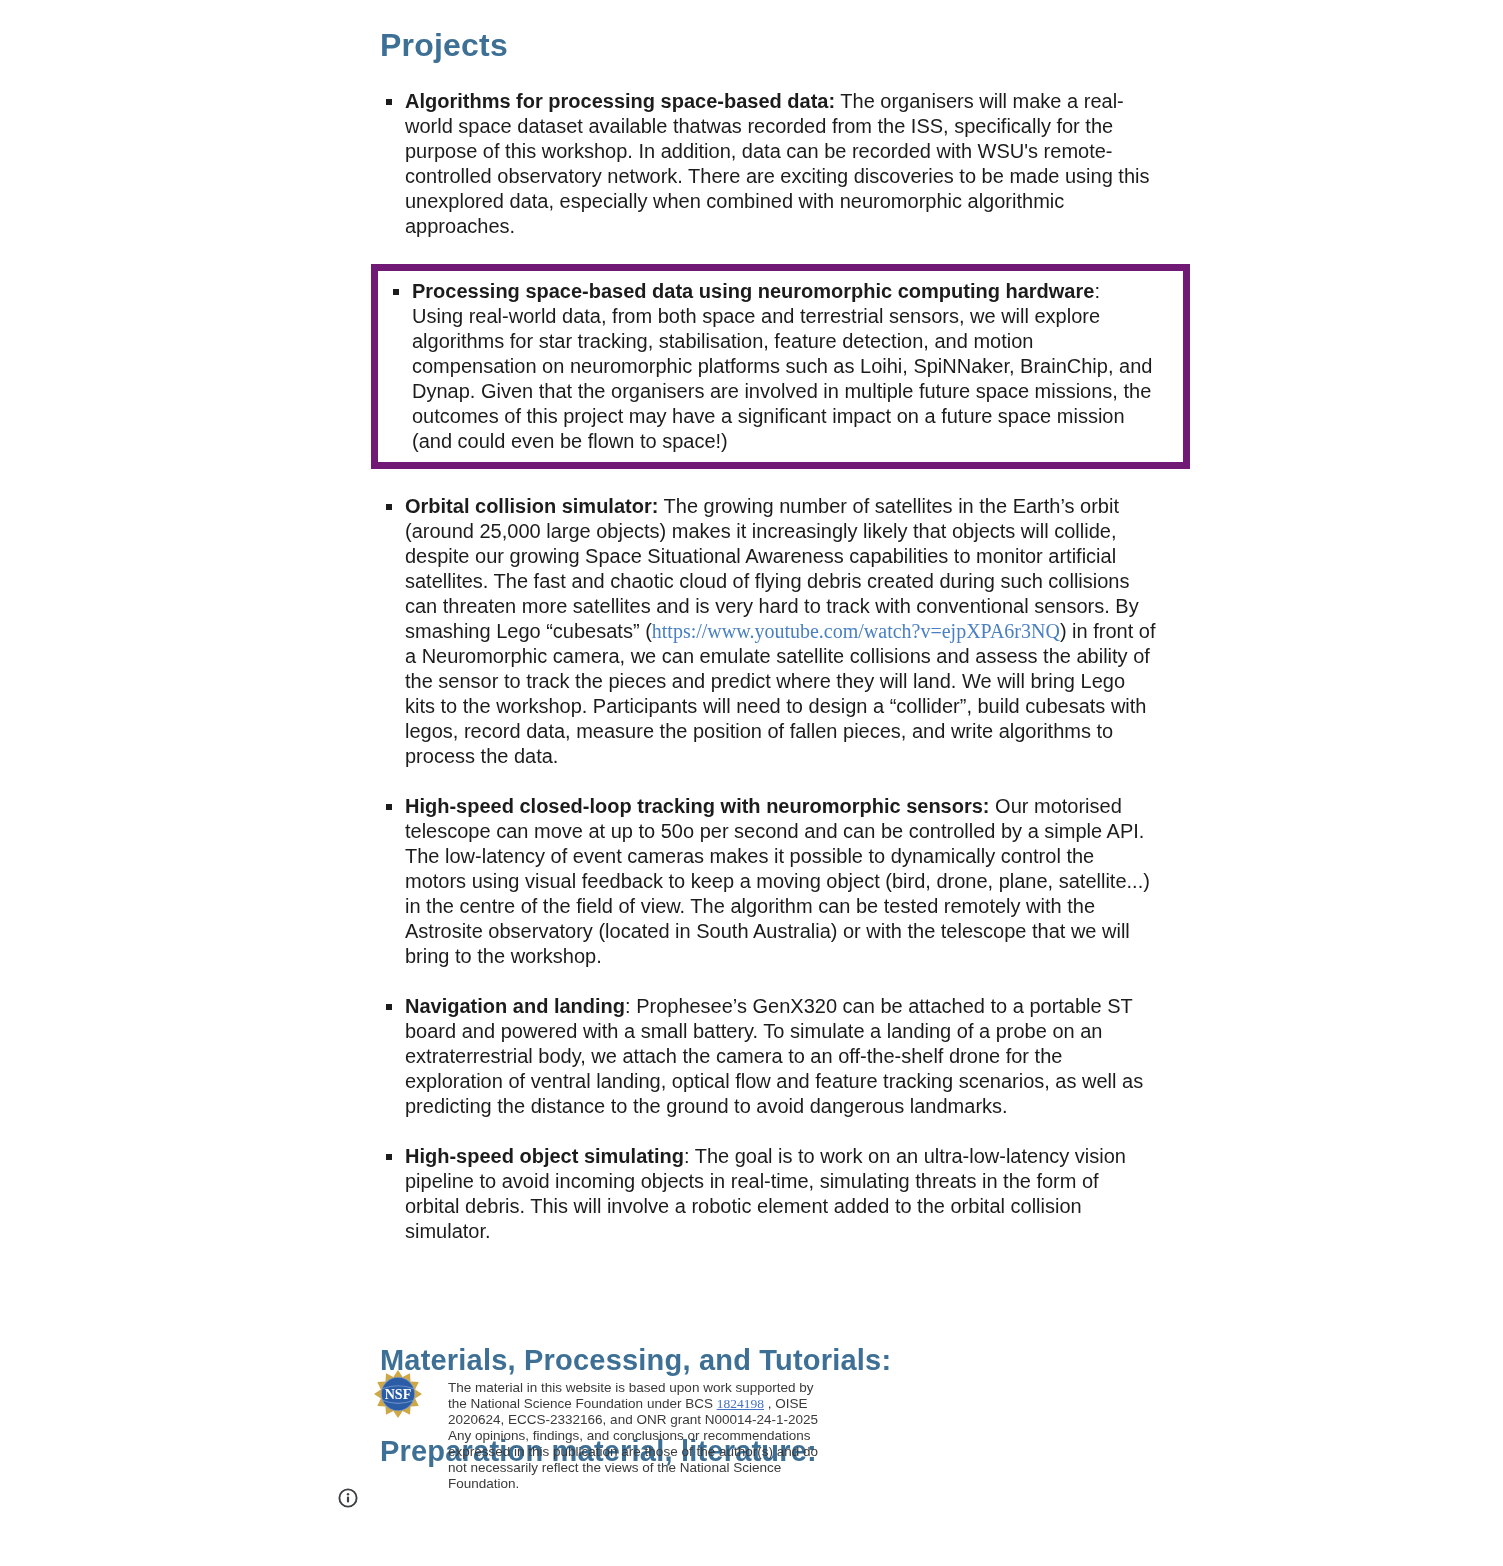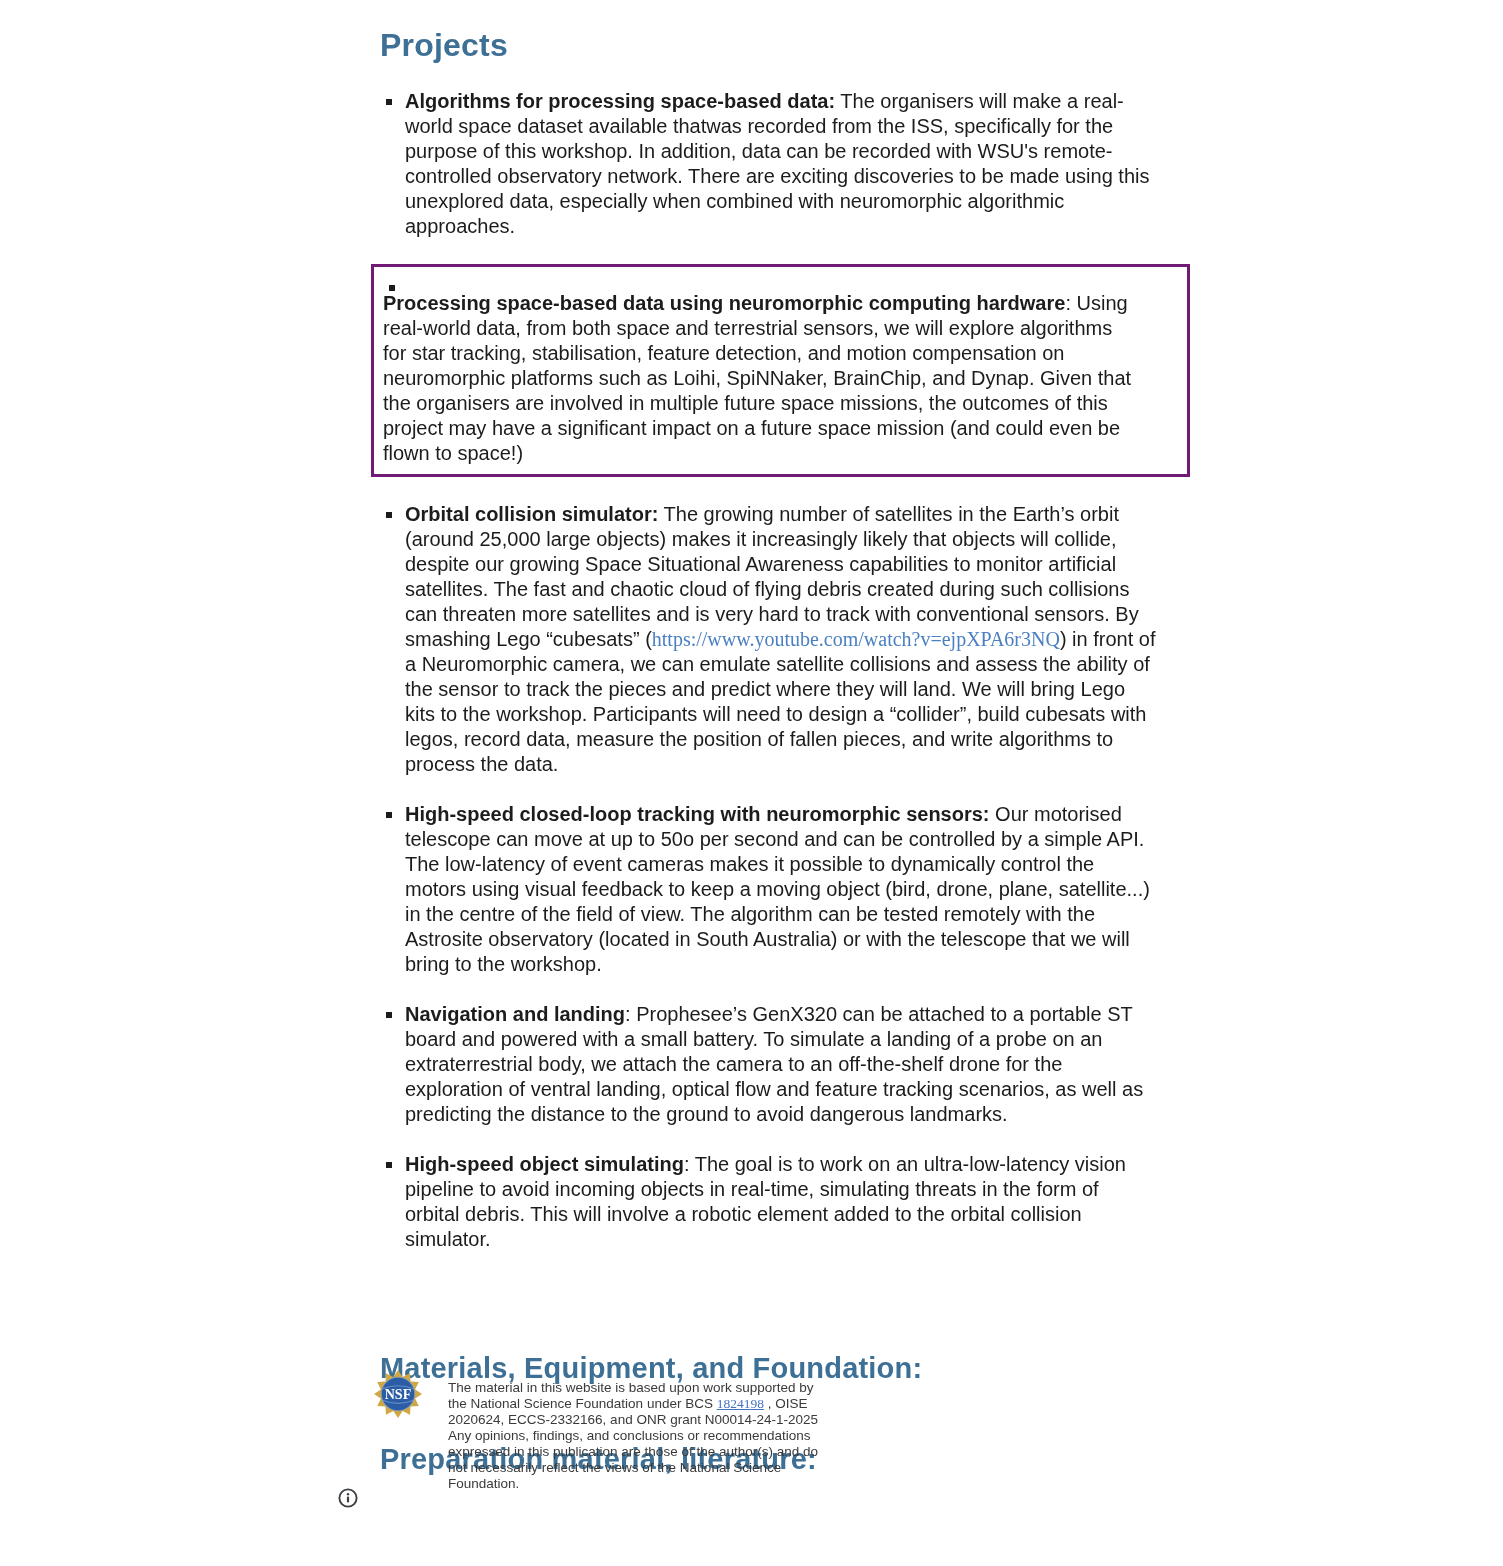--- a/index.html
+++ b/index.html
@@ -50,25 +50,24 @@
   .marker {
     flex: none;
     width: 6px;
     height: 6px;
     background: #1c1c1c;
     margin: 10px 13px 0 6px;
   }
   li.project .li-text { max-width: 752px; }
   li.project b { font-weight: 700; }
   li.project.highlighted {
-    border: 3px solid #701a75;
+    border: 7px solid #701a75;
     margin-left: -9px;
     margin-right: -24px;
     padding: 8px 30px 8px 9px;
-    flex-direction: column;
   }
   a.body-link, a.footer-link {
     color: #4a80c2;
     text-decoration: none;
     cursor: pointer;
     font-family: Liberation Serif, serif;
   }
   a.footer-link {
     color: #4472c4;
     text-decoration: underline;
@@ -133,21 +132,21 @@
       <div class="li-text"><b>Navigation and landing</b><span>: Prophesee’s GenX320 can be attached to a portable ST board and powered with a small battery. To simulate a landing of a probe on an extraterrestrial body, we attach the camera to an off-the-shelf drone for the exploration of ventral landing, optical flow and feature tracking scenarios, as well as predicting the distance to the ground to avoid dangerous landmarks.</span></div>
     </li>
 
     <li class="project">
       <span class="marker"></span>
       <div class="li-text"><b>High-speed object simulating</b><span>: The goal is to work on an ultra-low-latency vision pipeline to avoid incoming objects in real-time, simulating threats in the form of orbital debris. This will involve a robotic element added to the orbital collision simulator.</span></div>
     </li>
 
   </ul>
 
-  <h2 id="materials-heading" class="h-blue section-heading">Materials, Equipment, and Foundation:</h2>
+  <h2 id="materials-heading" class="h-blue section-heading">Materials, Processing, and Tutorials:</h2>
 
   <h2 id="preparation-heading" class="h-blue section-heading">Preparation material, literature:</h2>
 
 </div>
 
 <div class="footer-logo">
   <svg viewBox="0 0 46 46" width="48" height="48">
     <polygon fill="#cfa743" points="46,23 39.4,27.4 42.9,34.5 35,35 34.5,42.9 27.4,39.4 23,46 18.6,39.4 11.5,42.9 11,35 3.1,34.5 6.6,27.4 0,23 6.6,18.6 3.1,11.5 11,11 11.5,3.1 18.6,6.6 23,0 27.4,6.6 34.5,3.1 35,11 42.9,11.5 39.4,18.6"></polygon>
     <circle cx="23" cy="23" r="16" fill="#2b5ca6"></circle>
     <circle cx="23" cy="23" r="16" fill="none" stroke="#8aa8d8" stroke-width="1" opacity="0.6"></circle>

